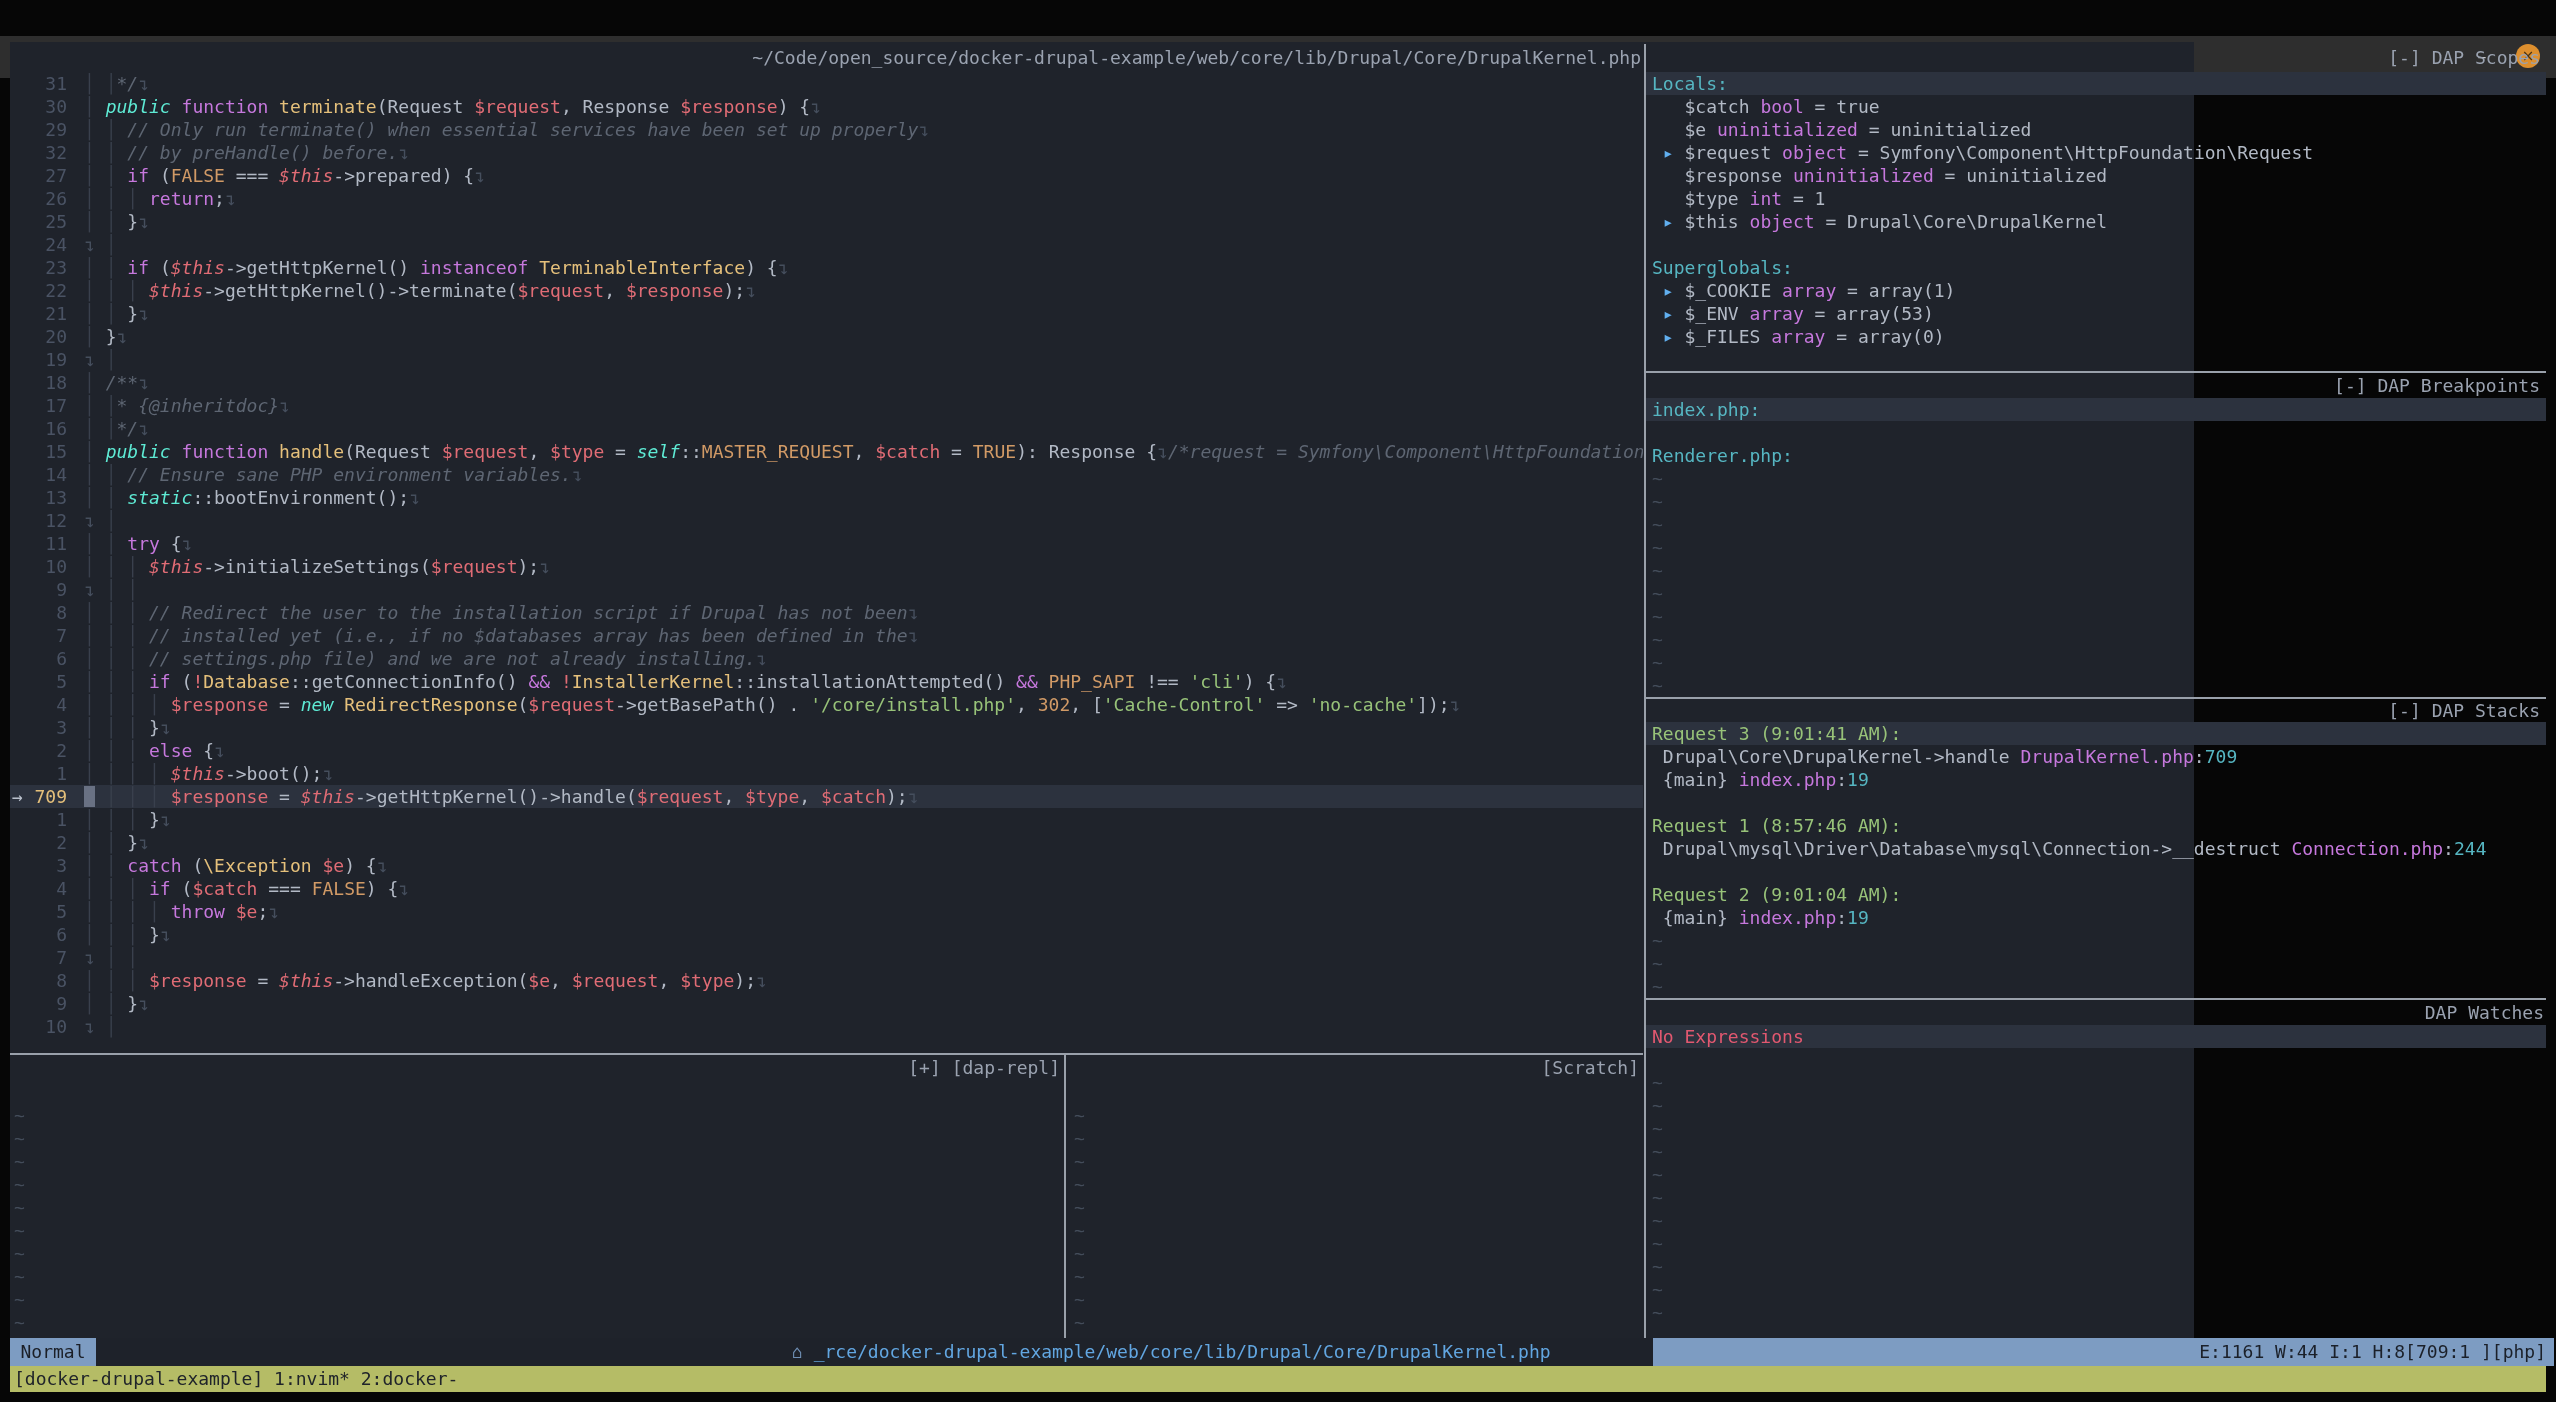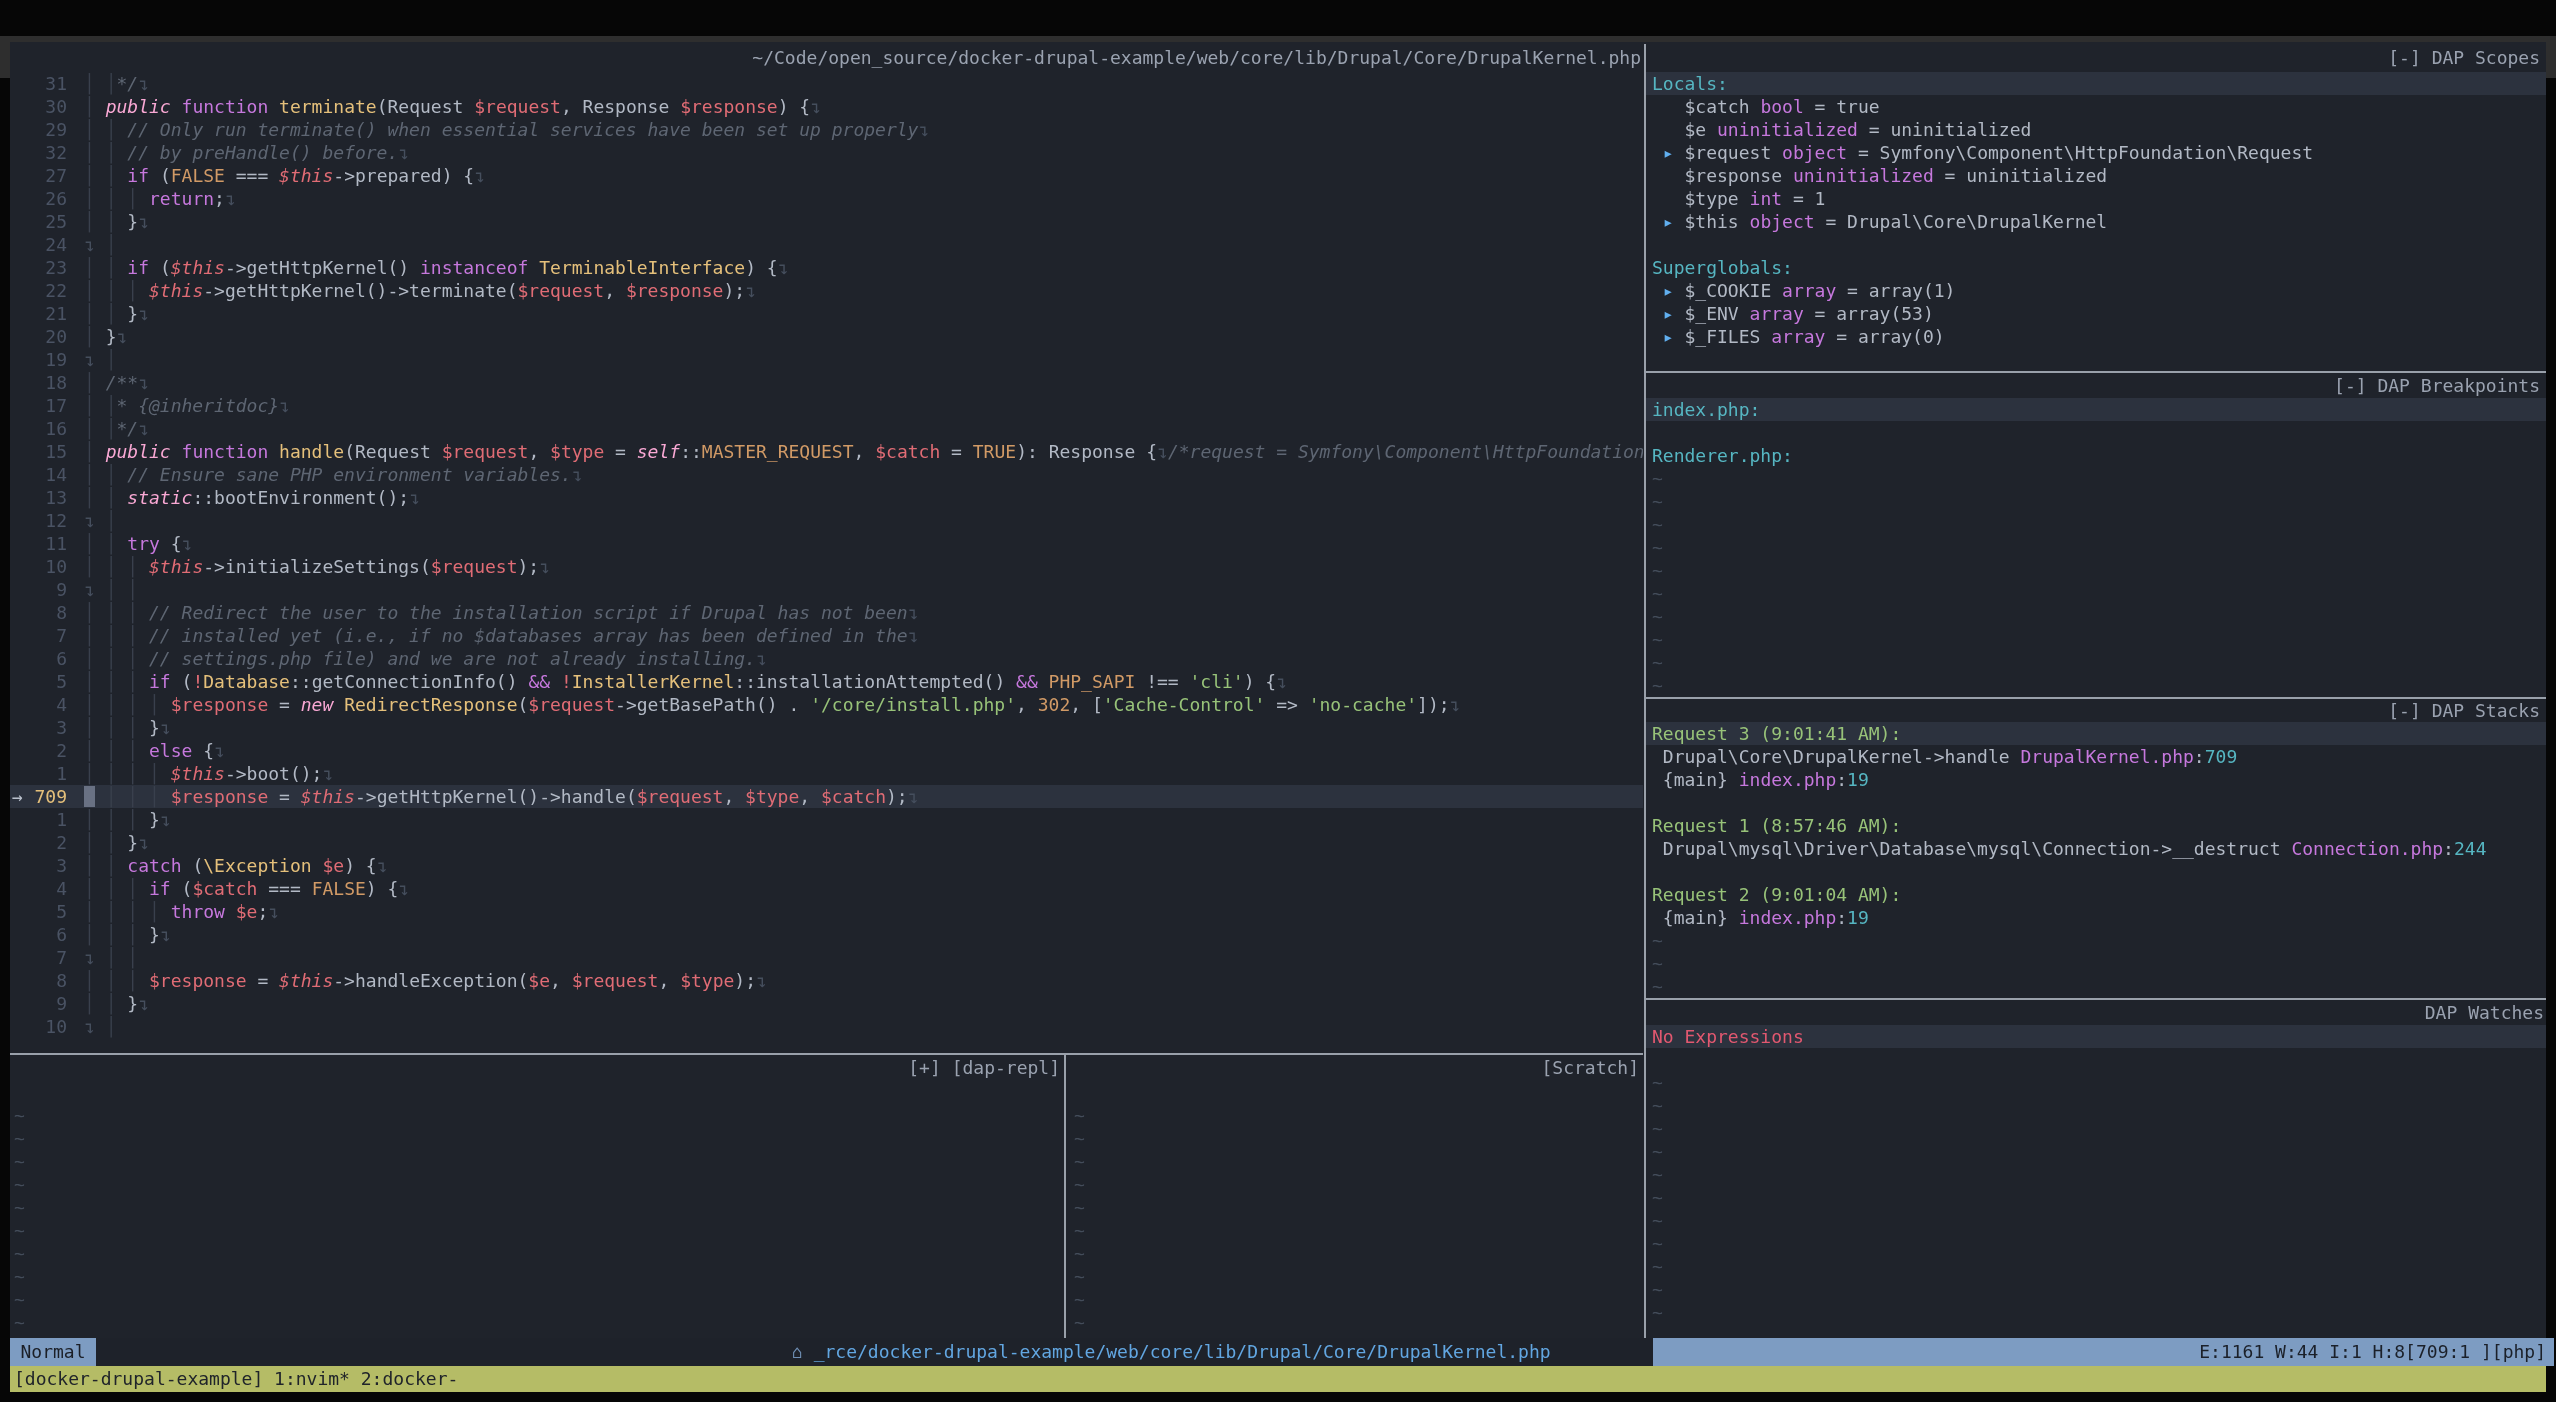--- a/index.html
+++ b/index.html
@@ -7,36 +7,36 @@
           font-family:"DejaVu Sans Mono","Liberation Mono",monospace;font-size:18px;}
   
   #titlebar{position:absolute;left:0;top:0;width:2556px;height:42px;background:#2e2e2e;
             font-family:"DejaVu Sans","Liberation Sans",sans-serif;margin-top:36px;}
   #titlebar .title{position:absolute;left:0;right:0;top:9px;text-align:center;color:#d4d4d4;font-size:16px;}
   #btn-min{position:absolute;right:62px;top:8px;width:24px;height:24px;color:#c9c9c9;font-size:18px;
            text-align:center;line-height:24px;}
   #btn-close{position:absolute;right:16px;top:8px;width:24px;height:24px;border-radius:50%;
              background:#dd8f2e;color:#4a3312;font-size:15px;text-align:center;line-height:24px;}
   
-  #term{position:absolute;left:10px;top:42px;width:2536px;height:1350px;background:#1f232b;}
+  #term{position:absolute;left:10px;top:42px;width:2184px;height:1350px;background:#1f232b;}
   .winbar{position:absolute;color:#9aa2b0;height:28px;line-height:28px;text-align:right;overflow:hidden;}
   #code-winbar{left:0px;top:2px;width:1631px;padding-right:2px;}
   
   #code-rows{position:absolute;left:0px;top:30px;width:1633px;height:966px;overflow:hidden;}
   .crow{display:flex;height:23px;line-height:23px;white-space:pre;}
   .crow.cur{background:#2c323e;}
   .gutter{position:relative;flex:0 0 74px;color:#4a5364;text-align:right;padding-right:17px;box-sizing:border-box;}
   .crow.cur .gutter .num{color:#e5c07b;}
   .garrow{position:absolute;left:2px;top:0;color:#b9c0cc;}
   .ctext{flex:1;overflow:hidden;white-space:pre;}
   
   .f{color:#b2b9c5;}
   .c{color:#5e6673;font-style:italic;}
   .k{color:#c678dd;}
-  .ki{color:#f9a8d4;font-style:italic;}
+  .ki{color:#5eead4;font-style:italic;}
   .fn{color:#e5c07b;}
   .v{color:#e06c75;}
   .vi{color:#e06c75;font-style:italic;}
   .o{color:#d19a66;text-align:center;}
   .s{color:#98c379;}
   .g{color:#39404d;}
   .e{color:#454e5d;}
   .vt{color:#5e6673;font-style:italic;}
   .cur-block{background:#697183;color:#697183;}
   .cy{color:#56b6c2;}

